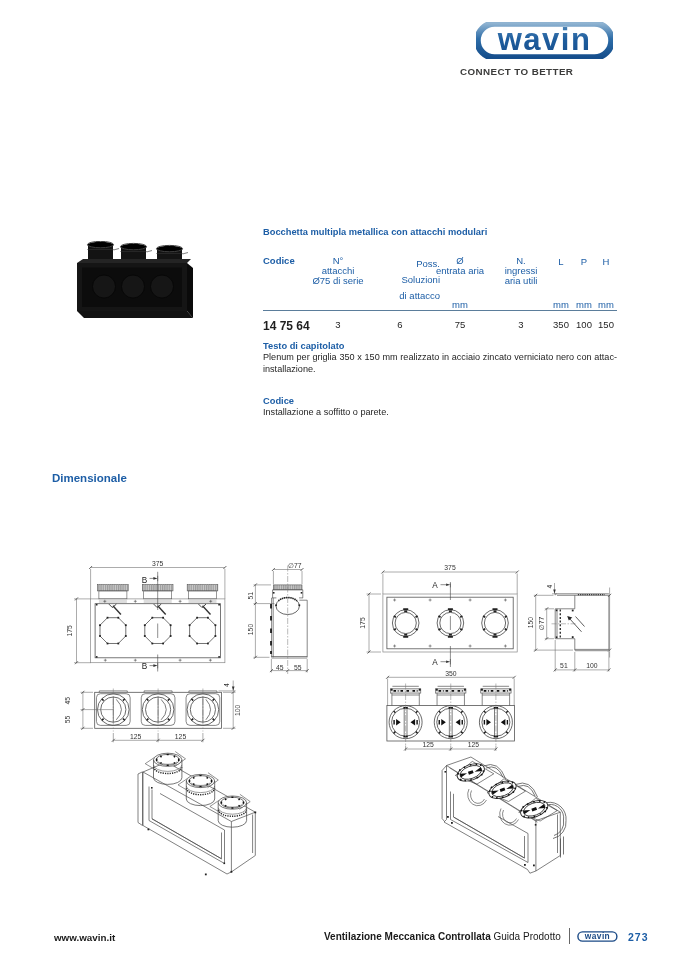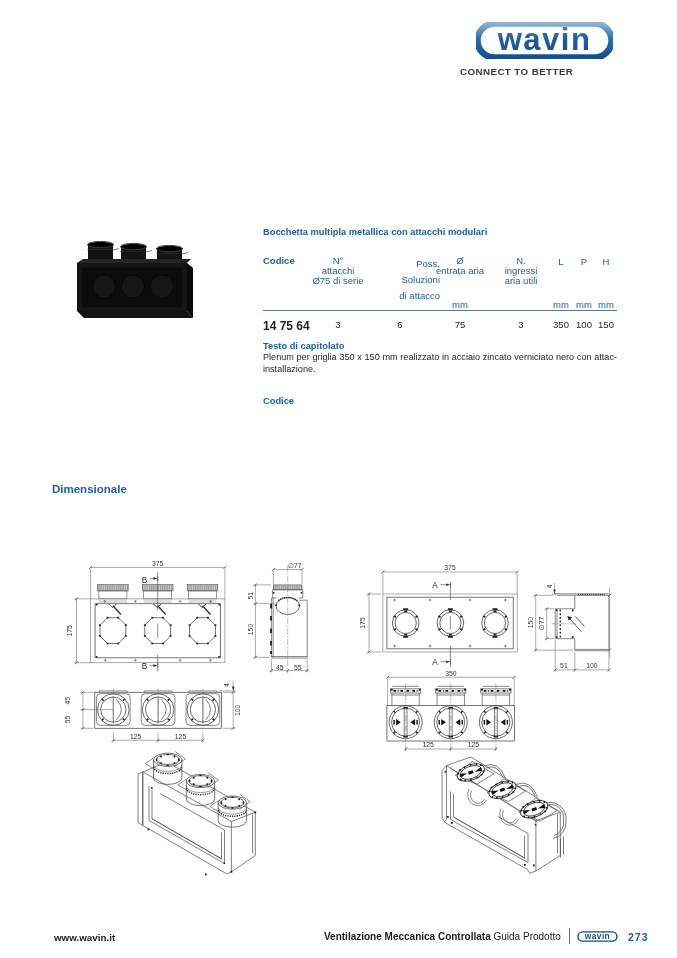--- a/index.html
+++ b/index.html
@@ -91,23 +91,24 @@
 <div class="abs" style="left:586px;top:318.5px;width:40px;text-align:center;font-size:9.5px;color:#1f1f1f">150</div>
 
 <div class="abs blue" style="left:263px;top:340.5px;font-size:9.3px;font-weight:bold">Testo di capitolato</div>
 <div class="abs" style="left:263px;top:351px;width:354px;font-size:9.1px;line-height:12px;color:#1f1f1f">
 <div class="jl">Plenum per griglia 350 x 150 mm realizzato in acciaio zincato verniciato nero con attac-</div>
 <div>installazione.</div>
 </div>
 
 <div class="abs blue" style="left:263px;top:395.5px;font-size:9.3px;font-weight:bold">Codice</div>
 <div class="abs" style="left:263px;top:406px;width:354px;font-size:9.1px;line-height:12px;color:#1f1f1f">
+<div>Installazione a soffitto o parete.</div>
 </div>
 
-<div class="abs blue" style="left:52px;top:483px;font-size:11.5px;font-weight:bold">Dimensionale</div>
+<div class="abs blue" style="left:52px;top:472px;font-size:11.5px;font-weight:bold">Dimensionale</div>
 
 <svg class="abs" style="left:0;top:545px" width="677" height="355" viewBox="0 545 677 355">
 <defs>
 <pattern id="kn" width="2.2" height="8" patternUnits="userSpaceOnUse">
 <rect width="2.2" height="8" fill="#fff"></rect>
 <path d="M0.6,0 V8 M1.7,1 V7" stroke="#444" stroke-width="0.55"></path>
 </pattern>
 </defs>
 <g id="drawings" stroke-linecap="butt" fill="none">
 

